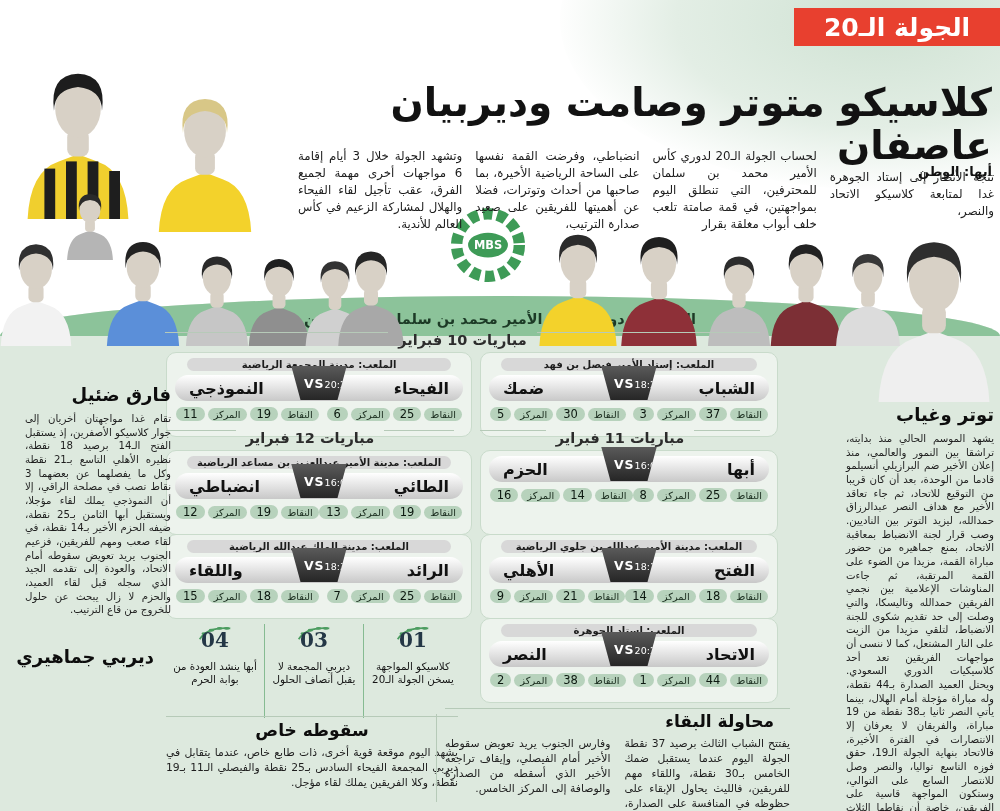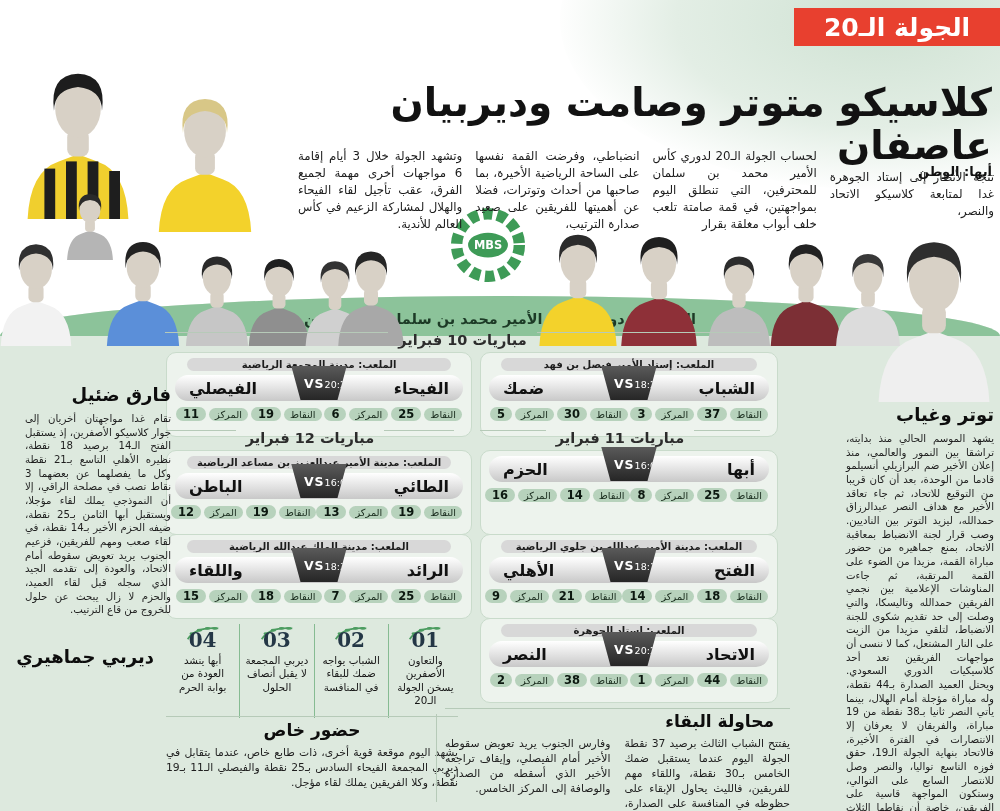--- a/index.html
+++ b/index.html
@@ -46,31 +46,31 @@
         display:flex;align-items:center;justify-content:space-between;padding:0 14px;}
   .team-row .team{font-size:16px;font-weight:bold;color:#111;}
   .vs-badge{position:absolute;left:50%;top:-9px;transform:translateX(-50%);width:66px;height:34px;
         background:linear-gradient(#5a5a5a,#262626);clip-path:polygon(8% 0,92% 0,78% 100%,22% 100%);
         color:#fff;display:flex;flex-direction:row;align-items:center;line-height:1;z-index:2;}
   .vs-badge .time{font-size:9.5px;margin-top:3px;}
   .vs-badge .vs{font-size:12.5px;font-weight:bold;letter-spacing:1px;margin-top:2px;}
   .stats-row{display:flex;justify-content:space-between;margin-top:6px;padding:0 1px;}
   .stat-group{display:flex;align-items:center;gap:3px;}
   .pill{background:#b7d2bc;border-radius:8px;padding:1px 6px;font-size:9.8px;color:#16281a;white-space:nowrap;}
-  .pill.num{font-weight:bold;font-size:11.5px;padding:0 7px;color:#0c1810;}
+  .pill.num{font-weight:normal;font-size:11.5px;padding:0 7px;color:#0c1810;}
 
   
   #notes{position:absolute;left:166px;top:624px;width:296px;height:94px;display:flex;z-index:5;}
   .note{flex:1;text-align:center;padding:2px 4px 0;position:relative;}
   .note:not(:last-child){border-left:1px solid #86bb92;}
   .note-numwrap{position:relative;display:inline-block;margin-top:2px;}
   .sprig{position:absolute;top:-5px;left:50%;transform:translateX(-50%);width:36px;height:22px;z-index:0;}
   .note-num{position:relative;font-family:"DejaVu Serif","Liberation Serif",serif;font-size:20px;
         font-weight:bold;color:#243746;z-index:1;}
-  .note-text{font-size:10.3px;line-height:1.3;margin-top:2px;color:#151515;}
+  .note-text{font-size:10.3px;line-height:1.3;margin-top:8px;color:#151515;}
 
   
   .art{position:absolute;z-index:5;}
   .art-title{font-size:18px;font-weight:bold;color:#0d0d0d;margin:0 0 7px;}
   .art-body{font-size:10.2px;line-height:1.34;text-align:justify;color:#1e1e1e;margin:0;}
   #art-slim{left:25px;top:384px;width:146px;}
   #art-derby{left:8px;top:646px;width:146px;}
   #art-tension{left:846px;top:404px;width:148px;}
   #art-special{left:166px;top:720px;width:292px;}
   #art-special .art-title{text-align:center;font-size:17px;margin-bottom:5px;}
@@ -254,21 +254,21 @@
   </div>
 
   <div class="match-card" style="left:166px;top:352px;width:288px;">
     <div class="stadium-bar">الملعب: مدينة المجمعة الرياضية</div>
     <div class="team-row">
       <span class="team">الفيحاء</span>
       <div class="vs-badge">
         <span class="time">20:20</span>
         <span class="vs">VS</span>
       </div>
-      <span class="team">الفيصلي</span>
+      <span class="team">النموذجي</span>
     </div>
     <div class="stats-row">
       <div class="stat-group">
         <span class="pill">النقاط</span>
         <span class="pill num">25</span>
         <span class="pill">المركز</span>
         <span class="pill num">6</span>
       </div>
       <div class="stat-group">
         <span class="pill">النقاط</span>
@@ -368,21 +368,21 @@
   </div>
 
   <div class="match-card" style="left:166px;top:450px;width:288px;">
     <div class="stadium-bar">الملعب: مدينة الأمير عبدالعزيز بن مساعد الرياضية</div>
     <div class="team-row">
       <span class="team">الطائي</span>
       <div class="vs-badge">
         <span class="time">16:00</span>
         <span class="vs">VS</span>
       </div>
-      <span class="team">الباطن</span>
+      <span class="team">انضباطي</span>
     </div>
     <div class="stats-row">
       <div class="stat-group">
         <span class="pill">النقاط</span>
         <span class="pill num">19</span>
         <span class="pill">المركز</span>
         <span class="pill num">13</span>
       </div>
       <div class="stat-group">
         <span class="pill">النقاط</span>
@@ -426,36 +426,21 @@
           <svg viewBox="0 0 40 22">
               <path d="M3 18 Q12 4 37 6" fill="none" stroke="#4c9c60" stroke-width="2"></path>
               <ellipse cx="8" cy="12" rx="3" ry="1.6" fill="#4c9c60"></ellipse>
               <ellipse cx="16" cy="8" rx="3" ry="1.6" fill="#4c9c60"></ellipse>
               <ellipse cx="25" cy="6" rx="3" ry="1.6" fill="#4c9c60"></ellipse>
               <ellipse cx="33" cy="6" rx="3" ry="1.6" fill="#4c9c60"></ellipse>
             </svg>
         </span>
         <span class="note-num">01</span>
       </div>
-      <div class="note-text">والتعاون الأصفرين يسخن الجولة الـ20</div>
-    </div>
-    <div class="note">
-      <div class="note-numwrap">
-        <span class="sprig">
-          <svg viewBox="0 0 40 22">
-              <path d="M3 18 Q12 4 37 6" fill="none" stroke="#4c9c60" stroke-width="2"></path>
-              <ellipse cx="8" cy="12" rx="3" ry="1.6" fill="#4c9c60"></ellipse>
-              <ellipse cx="16" cy="8" rx="3" ry="1.6" fill="#4c9c60"></ellipse>
-              <ellipse cx="25" cy="6" rx="3" ry="1.6" fill="#4c9c60"></ellipse>
-              <ellipse cx="33" cy="6" rx="3" ry="1.6" fill="#4c9c60"></ellipse>
-            </svg>
-        </span>
-        <span class="note-num">02</span>
-      </div>
-      <div class="note-text">الشباب يواجه ضمك للبقاء في المنافسة</div>
+      <div class="note-text">كلاسيكو المواجهة يسخن الجولة الـ20</div>
     </div>
     <div class="note">
       <div class="note-numwrap">
         <span class="sprig">
           <svg viewBox="0 0 40 22">
               <path d="M3 18 Q12 4 37 6" fill="none" stroke="#4c9c60" stroke-width="2"></path>
               <ellipse cx="8" cy="12" rx="3" ry="1.6" fill="#4c9c60"></ellipse>
               <ellipse cx="16" cy="8" rx="3" ry="1.6" fill="#4c9c60"></ellipse>
               <ellipse cx="25" cy="6" rx="3" ry="1.6" fill="#4c9c60"></ellipse>
               <ellipse cx="33" cy="6" rx="3" ry="1.6" fill="#4c9c60"></ellipse>
@@ -489,21 +474,21 @@
   <div class="art" id="art-derby">
     <h2 class="art-title">ديربي جماهيري</h2>
   </div>
   <div class="art" id="art-tension">
     <h2 class="art-title">توتر وغياب</h2>
     <p class="art-body">يشهد الموسم الحالي منذ بدايته، تراشقا بين النمور والعالمي، منذ إعلان الأخير ضم البرازيلي أنسيلمو قادما من الوحدة، بعد أن كان قريبا من التوقيع للاتحاد، ثم جاء تعاقد الأخير مع هداف النصر عبدالرزاق حمدالله، ليزيد التوتر بين الناديين. وصب قرار لجنة الانضباط بمعاقبة الاتحاد، بمنع جماهيره من حضور مباراة القمة، مزيدا من الضوء على القمة المرتقبة، ثم جاءت المناوشات الإعلامية بين نجمي الفريقين حمدالله وتاليسكا، والتي وصلت إلى حد تقديم شكوى للجنة الانضباط، لتلقي مزيدا من الزيت على النار المشتعل، كما لا ننسى أن مواجهات الفريقين تعد أحد كلاسيكيات الدوري السعودي. ويحتل العميد الصدارة بـ44 نقطة، وله مباراة مؤجلة أمام الهلال، بينما يأتي النصر ثانيا بـ38 نقطة من 19 مباراة، والفريقان لا يعرفان إلا الانتصارات في الفترة الأخيرة، فالاتحاد بنهاية الجولة الـ19، حقق فوزه التاسع تواليا، والنصر وصل للانتصار السابع على التوالي، وستكون المواجهة قاسية على الفريقين، خاصة أن نقاطها الثلاث ستكون حاسمة في تحديد شكل صدارة الدوري.</p>
   </div>
 
   <div class="hdiv" style="left:166px;top:716px;width:292px;"></div>
   <div class="art" id="art-special">
-    <h2 class="art-title">حضور خاص</h2>
+    <h2 class="art-title">سقوطه خاص</h2>
     <p class="art-body">يشهد اليوم موقعة قوية أخرى، ذات طابع خاص، عندما يتقابل في ديربي المجمعة الفيحاء السادس بـ25 نقطة والفيصلي الـ11 بـ19 نقطة، وكلا الفريقين يملك لقاء مؤجل.</p>
   </div>
 
   <div class="hdiv" style="left:445px;top:708px;width:345px;"></div>
   <div class="art" id="art-survival">
     <h2 class="art-title">محاولة البقاء</h2>
     <p class="art-body">يفتتح الشباب الثالث برصيد 37 نقطة الجولة اليوم عندما يستقبل ضمك الخامس بـ30 نقطة، واللقاء مهم للفريقين، فالليث يحاول الإبقاء على حظوظه في المنافسة على الصدارة، وفارس الجنوب يريد تعويض سقوطه الأخير أمام الفيصلي، وإيقاف تراجعه الأخير الذي أسقطه من الصدارة والوصافة إلى المركز الخامس.</p>
   </div>
   <div class="vdiv" style="left:436px;top:714px;height:88px;"></div>
 </div>

